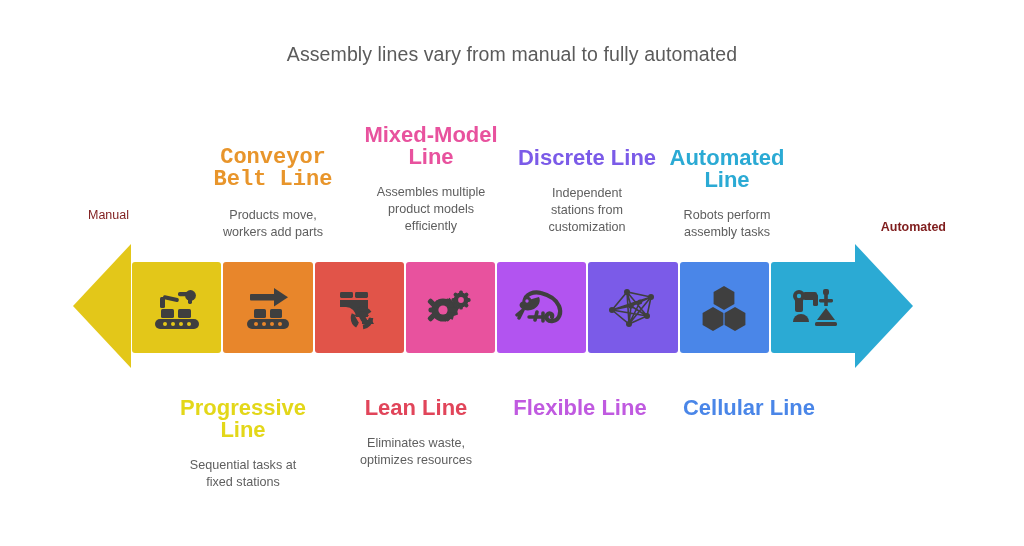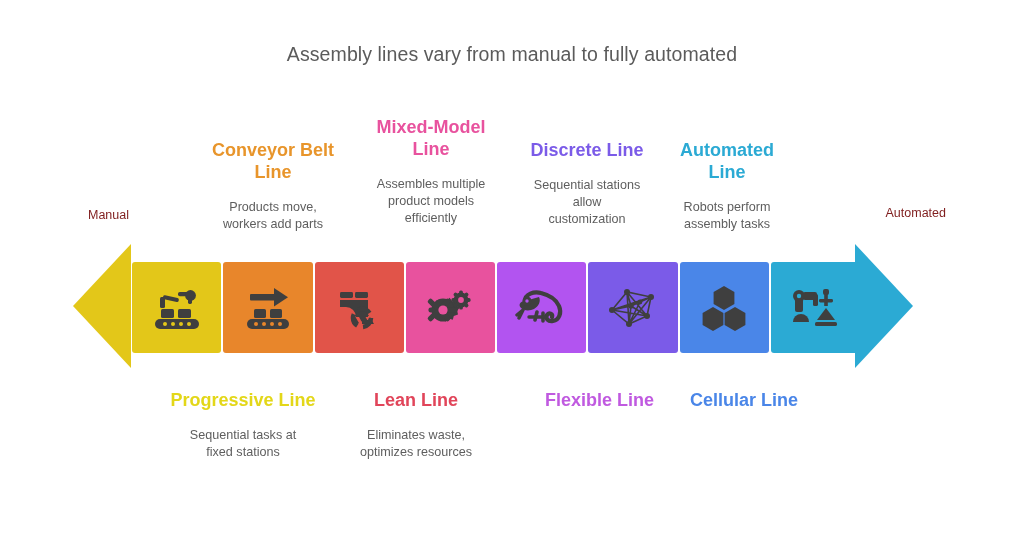--- a/index.html
+++ b/index.html
@@ -34,21 +34,21 @@
   }
 
   
   .endpoint-label {
     position: absolute;
     font-size: 12.5px;
     color: #7f1d1d;
     white-space: nowrap;
   }
   .endpoint-left  { left: 88px;  top: 208px; }
-  .endpoint-right { right: 78px; top: 206px; }
+  .endpoint-right { right: 78px; top: 220px; font-weight: bold; }
 
   
   .band {
     position: absolute;
     left: 0;
     top: 240px;
     width: 1024px;
     height: 132px;
   }
   .arrow-head {
@@ -82,23 +82,23 @@
   .tile svg { display: block; }
   .glyph { fill: #3f3f3f; }
 
   
   .callout {
     position: absolute;
     text-align: center;
   }
   .callout .name {
     font-weight: bold;
-    font-size: 18px;
+    font-size: 22px;
     line-height: 22px;
-    margin: 4px 0 9px 0;
+    margin: 12px 0 9px 0;
   }
   .callout .desc {
     font-size: 12.6px;
     line-height: 17px;
     color: #5e5e5e;
     margin: 16px;
   }
   .callout.top    { bottom: auto; }
   .callout.bottom { }
 </style>
@@ -284,44 +284,44 @@
             </g>
           </svg>
         </span>
       </div>
 
     </div>
   </div>
 
   <div id="callout-layer">
       <div class="callout top" style="left: 200px; top: 135px; width: 146px;">
-        <div class="name" style="color: rgb(232, 149, 43);">Conveyor Belt Line</div>
+        <div class="name" style="color: rgb(232, 149, 43); font-family: Liberation Mono, monospace;">Conveyor Belt Line</div>
         <div class="desc">Products move, workers add parts</div>
       </div>
       <div class="callout top" style="left: 358px; top: 112px; width: 146px;">
         <div class="name" style="color: rgb(232, 82, 158);">Mixed-Model Line</div>
         <div class="desc">Assembles multiple product models efficiently</div>
       </div>
       <div class="callout top" style="left: 517px; top: 135px; width: 140px;">
         <div class="name" style="color: rgb(123, 91, 232);">Discrete Line</div>
-        <div class="desc">Sequential stations allow customization</div>
+        <div class="desc">Independent stations from customization</div>
       </div>
       <div class="callout top" style="left: 660px; top: 135px; width: 134px;">
         <div class="name" style="color: rgb(43, 170, 212);">Automated Line</div>
         <div class="desc">Robots perform assembly tasks</div>
       </div>
       <div class="callout bottom" style="left: 170px; top: 385px; width: 146px;">
         <div class="name" style="color: rgb(227, 215, 25);">Progressive Line</div>
         <div class="desc">Sequential tasks at fixed stations</div>
       </div>
       <div class="callout bottom" style="left: 342px; top: 385px; width: 148px;">
         <div class="name" style="color: rgb(225, 69, 90);">Lean Line</div>
         <div class="desc">Eliminates waste, optimizes resources</div>
       </div>
       <div class="callout bottom" style="left: 506px; top: 385px; width: 148px;">
-        <div class="name" style="color: rgb(192, 90, 224); text-align: right;">Flexible Line</div>
+        <div class="name" style="color: rgb(192, 90, 224);">Flexible Line</div>
       </div>
       <div class="callout bottom" style="left: 673px; top: 385px; width: 142px;">
-        <div class="name" style="color: rgb(74, 134, 232);">Cellular Line</div>
+        <div class="name" style="color: rgb(74, 134, 232); text-align: right;">Cellular Line</div>
       </div>
     </div>
 
 </div>
 
 </body></html>

